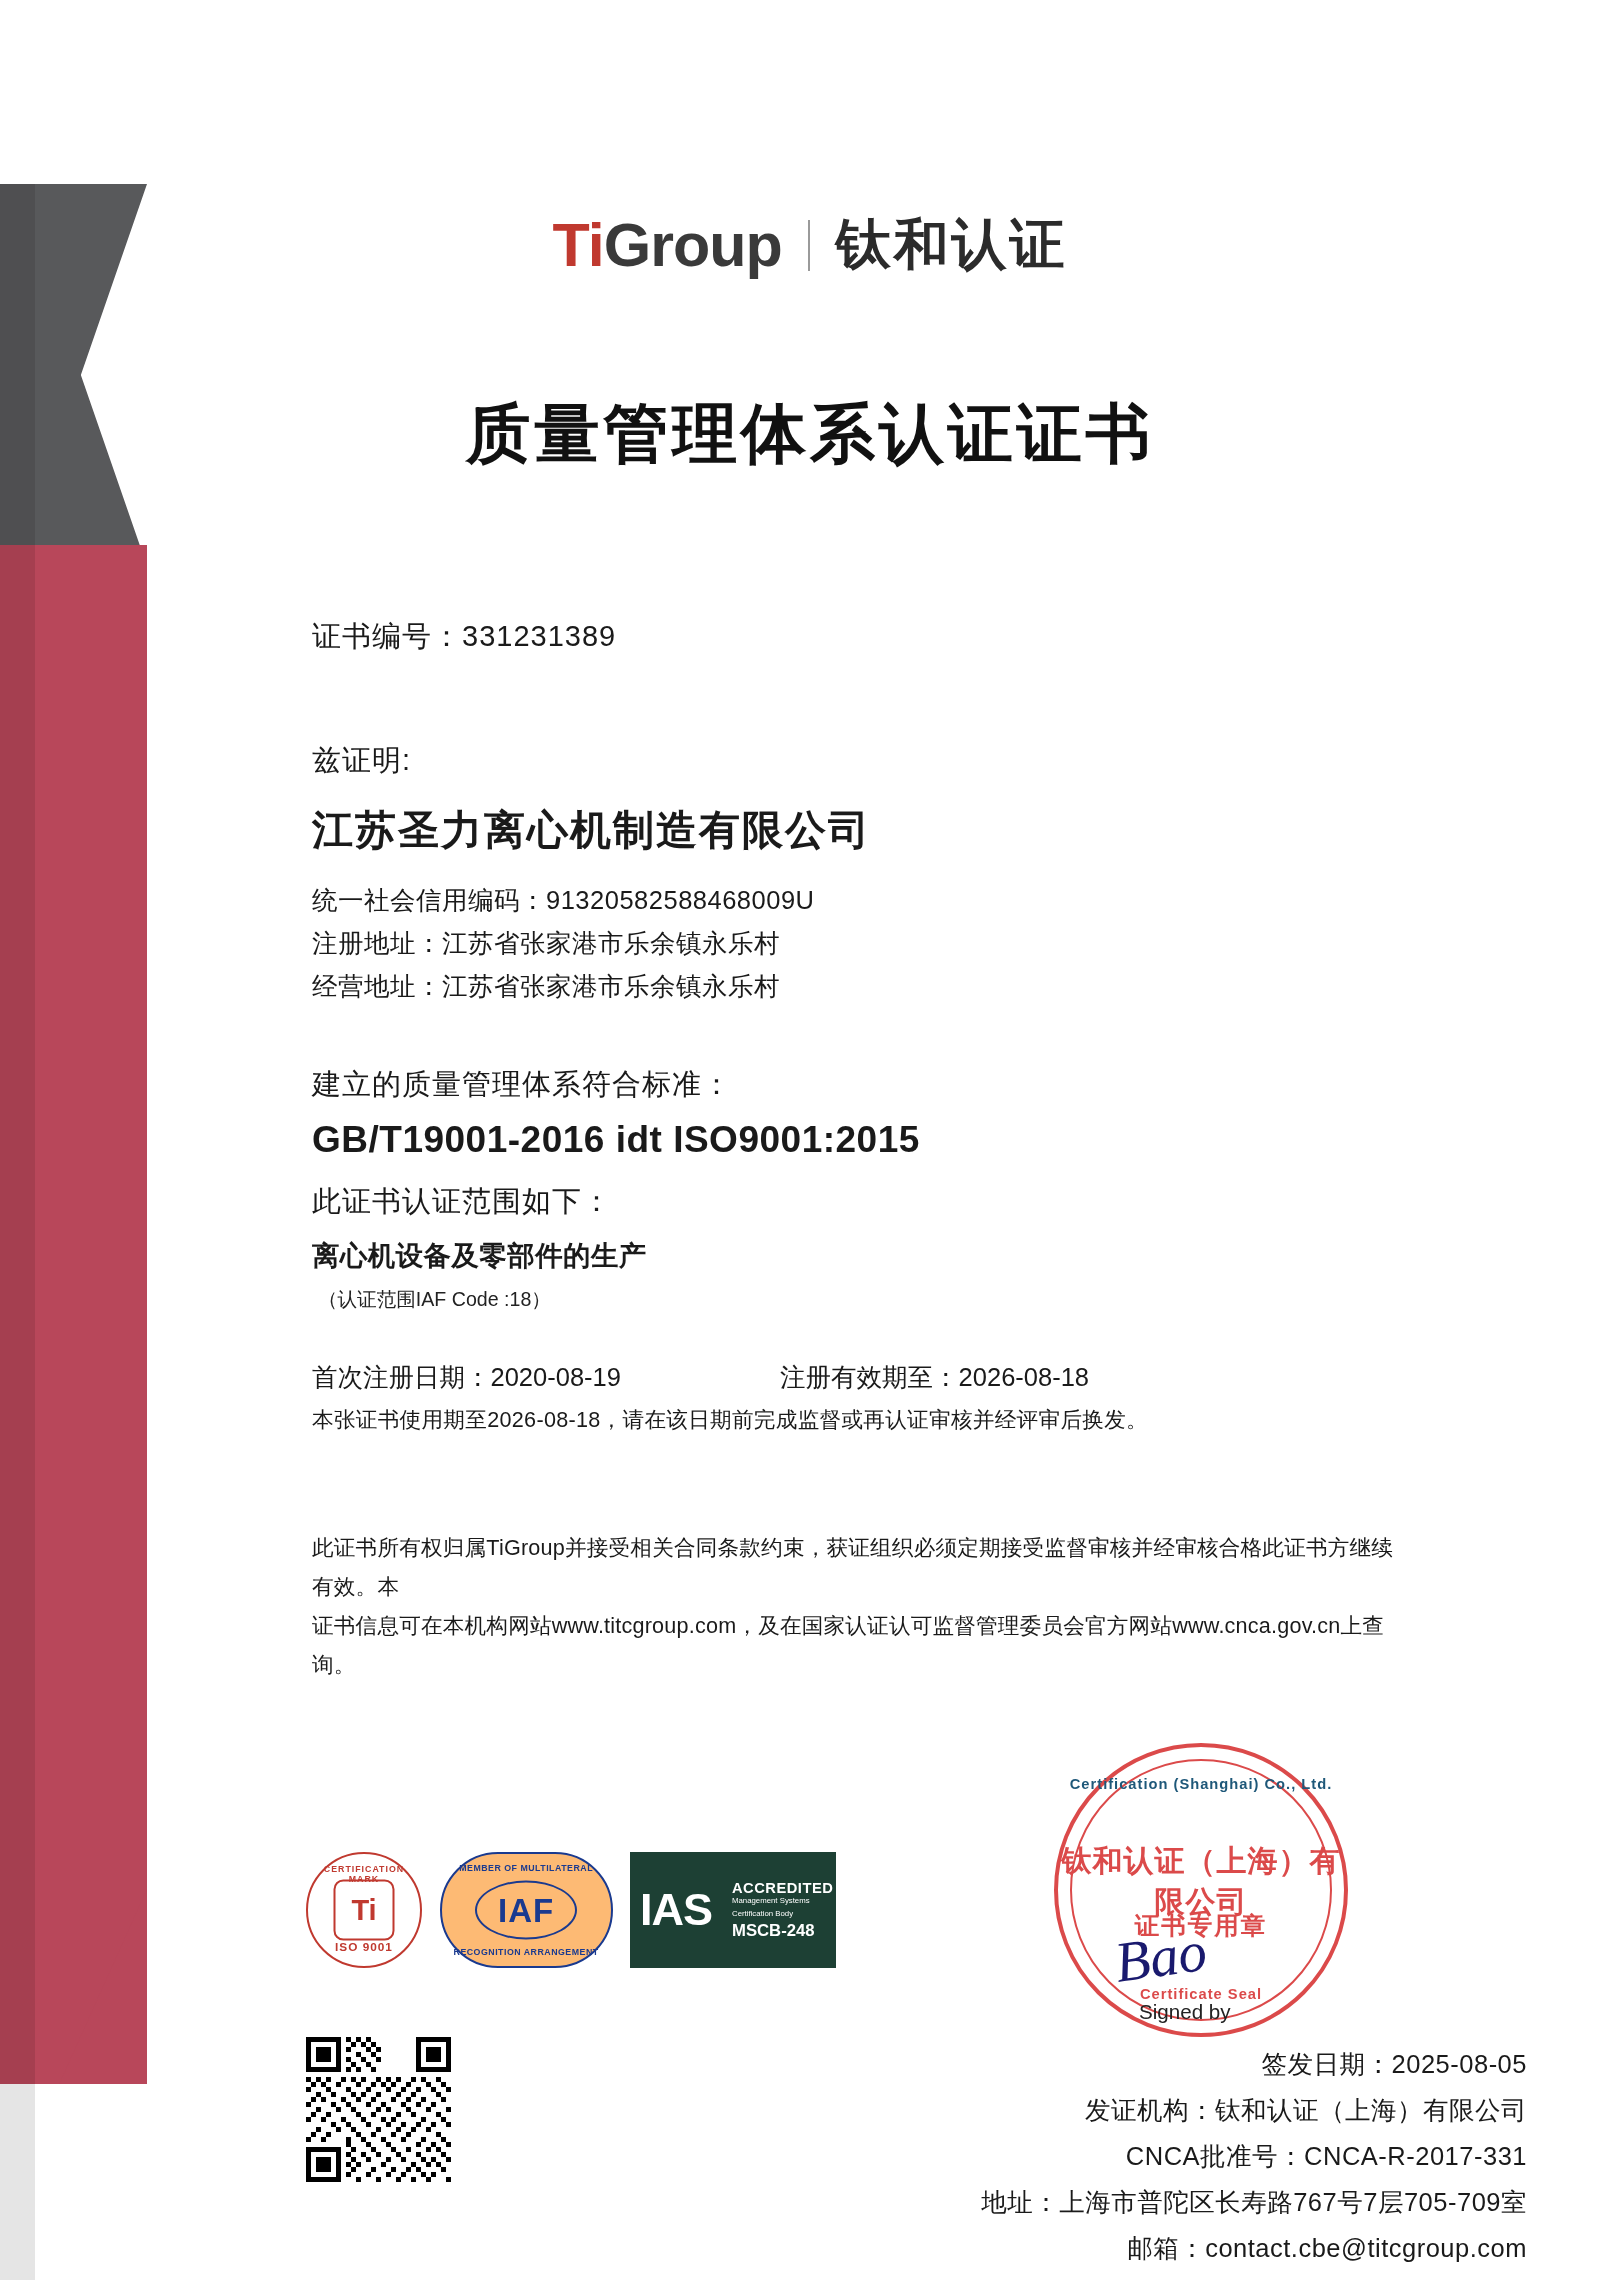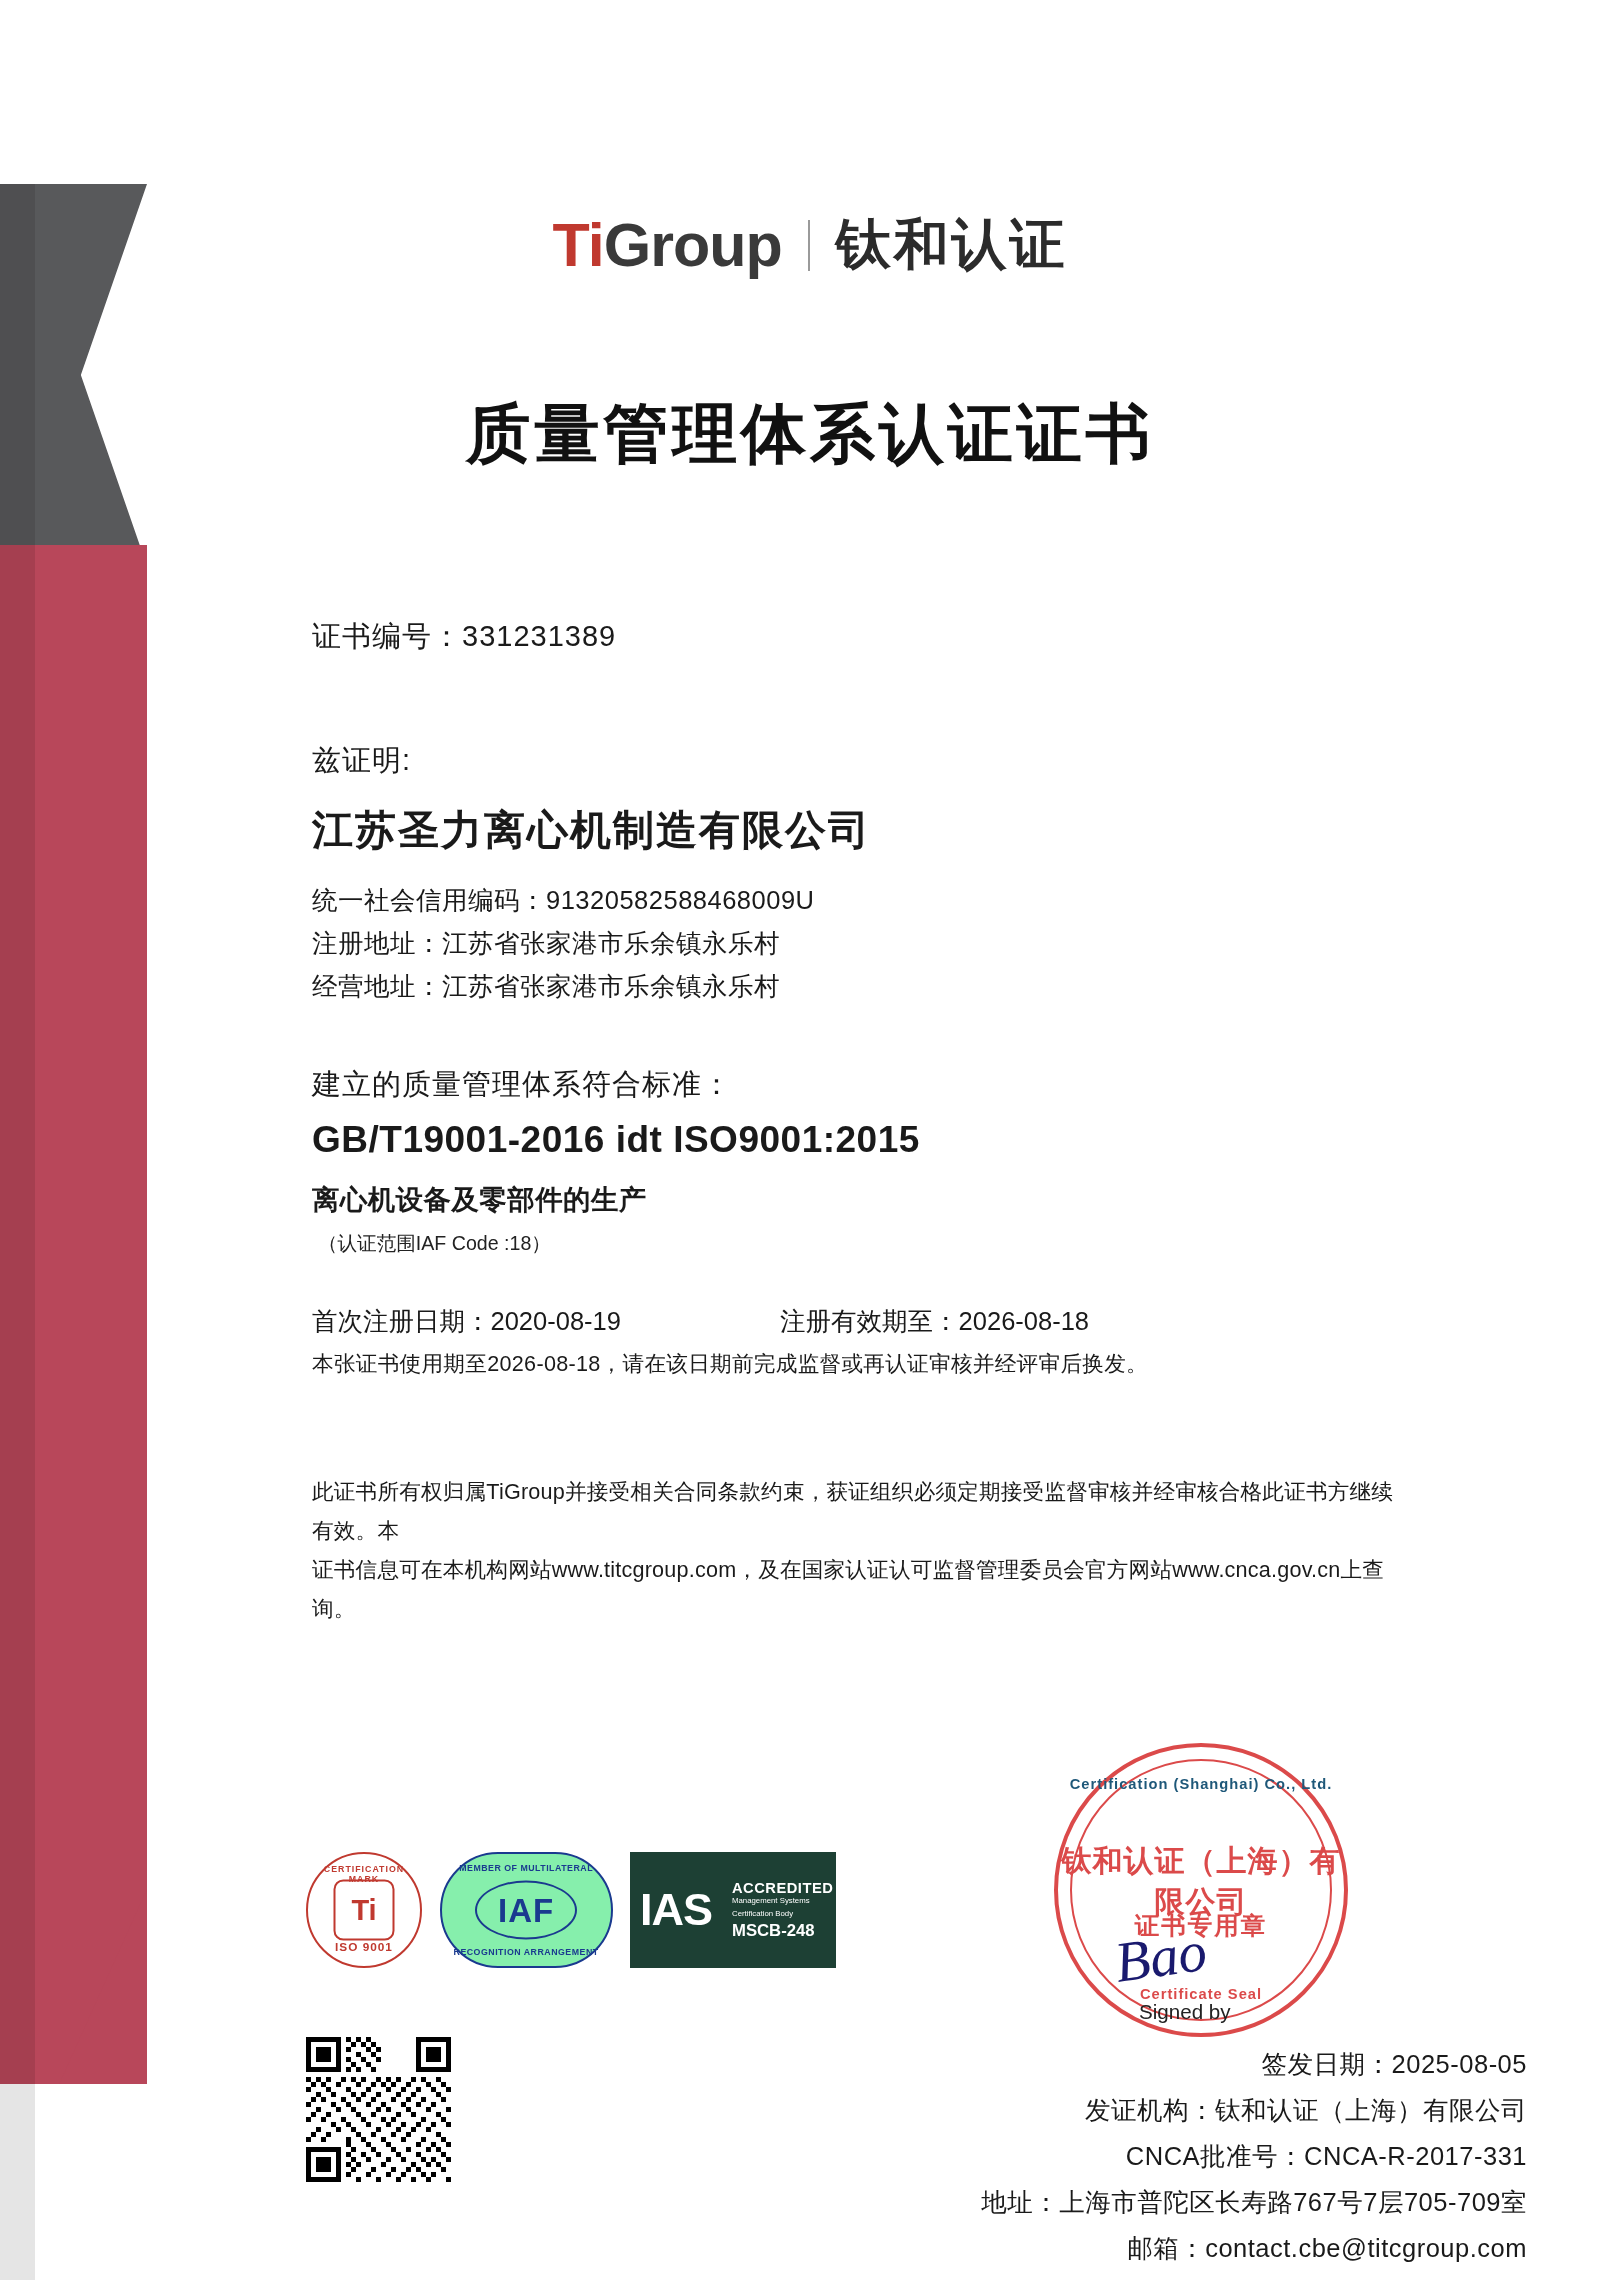--- a/index.html
+++ b/index.html
@@ -244,21 +244,21 @@
     letter-spacing: 1px;
     font-weight: bold;
   }
   .mark-iaf {
     width: 173px;
     height: 116px;
     border: 2.9px solid #1a3a8f;
     border-radius: 59px;
     box-sizing: border-box;
     position: relative;
-    background: #86efac;
+    background: #fdba74;
   }
   .mark-iaf .ring {
     position: absolute;
     left: 50%;
     top: 50%;
     transform: translate(-50%,-50%);
     width: 102px;
     height: 59px;
     border: 2.9px solid #1a3a8f;
     border-radius: 50%;
@@ -439,20 +439,21 @@
     </div>
     <div class="kv">
       <span>经营地址：</span><span>江苏省张家港市乐余镇永乐村</span>
     </div>
 
     <div class="section-gap"></div>
 
     <div class="line-standard-label">建立的质量管理体系符合标准：</div>
     <div class="standard-code">GB/T19001-2016 idt ISO9001:2015</div>
 
+    <div class="line-scope-label">此证书认证范围如下：</div>
     <div class="scope-text">离心机设备及零部件的生产</div>
     <div class="scope-iaf">（认证范围IAF Code :18）</div>
 
     <div class="dates-row">
       <span class="first"><span>首次注册日期：</span><span>2020-08-19</span></span>
       <span><span>注册有效期至：</span><span>2026-08-18</span></span>
     </div>
 
     <div class="validity-note">本张证书使用期至2026-08-18，请在该日期前完成监督或再认证审核并经评审后换发。</div>
 

